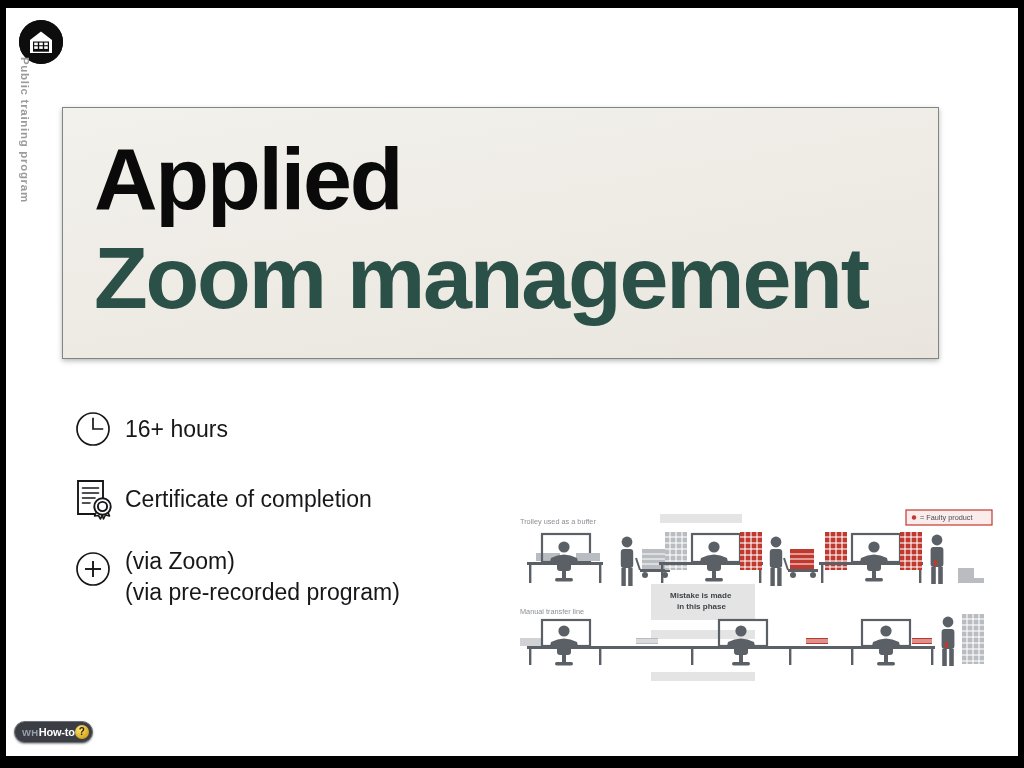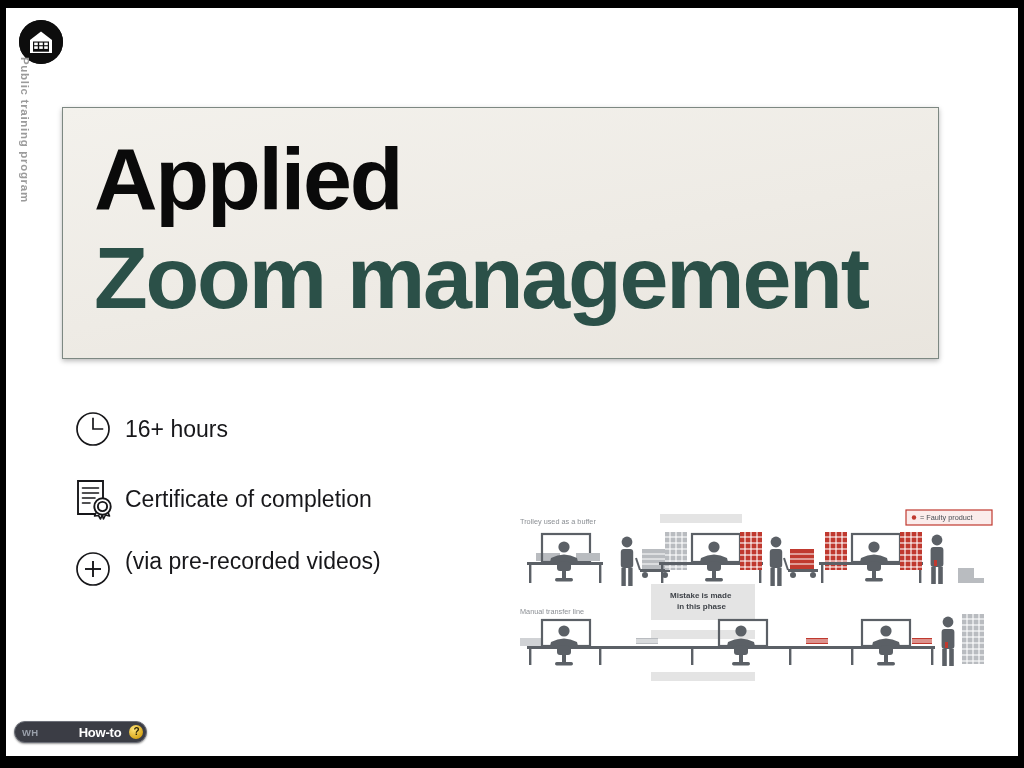--- a/index.html
+++ b/index.html
@@ -99,29 +99,29 @@
   }
   .illus svg { display:block; }
 
   
   .howto {
     position: absolute;
     left: 8px; bottom: 13px;
     height: 20px;
     display: inline-flex;
     align-items: center;
-    gap: 8px;
+    gap: 0;
     background: #3b3d45;
     border: 1px solid #6c6f78;
     border-radius: 11px;
     padding: 0 3px 0 7px;
     box-shadow: 0 1px 2px rgba(0,0,0,.4);
   }
   .howto .wh { color:#9aa0ab; font-size:9.5px; font-weight:600; letter-spacing:.4px; }
-  .howto .ht { color:#ffffff; font-size:13px; font-weight:700; letter-spacing:-.2px;margin-left:32px; }
+  .howto .ht { color:#ffffff; font-size:11px; font-weight:700; letter-spacing:-.2px; }
   .howto .q {
     width:14px;height:14px;border-radius:50%;
     background: radial-gradient(circle at 35% 30%, #ffe479, #d9a81c 70%, #b8860b);
     color:#2a2205; font-size:10px; font-weight:700;
     display:flex;align-items:center;justify-content:center;
     line-height:1;
   }
 </style>
 </head>
 <body>
@@ -185,21 +185,22 @@
 
       <div class="feature">
         <span class="feature-icon">
           <svg width="38" height="38" viewBox="0 0 38 38">
             <circle cx="19" cy="19" r="16" fill="none" stroke="#17171a" stroke-width="1.7"></circle>
             <line x1="19" y1="11" x2="19" y2="27" stroke="#17171a" stroke-width="1.9"></line>
             <line x1="11" y1="19" x2="27" y2="19" stroke="#17171a" stroke-width="1.9"></line>
           </svg>
         </span>
         <span>
-          <span class="feature-sub" style="display:block">(via pre-recorded videos)</span>
+          <span class="feature-sub" style="display:block">(via Zoom)</span>
+          <span class="feature-sub" style="display:block">(via pre-recorded program)</span>
         </span>
       </div>
 
     </div>
 
     <div class="illus">
       <svg width="482" height="186" viewBox="0 0 482 186">
         <defs>
           <g id="person-sit">
             <ellipse cx="0" cy="-17" rx="5.6" ry="5.6" fill="#5b6066"></ellipse>

